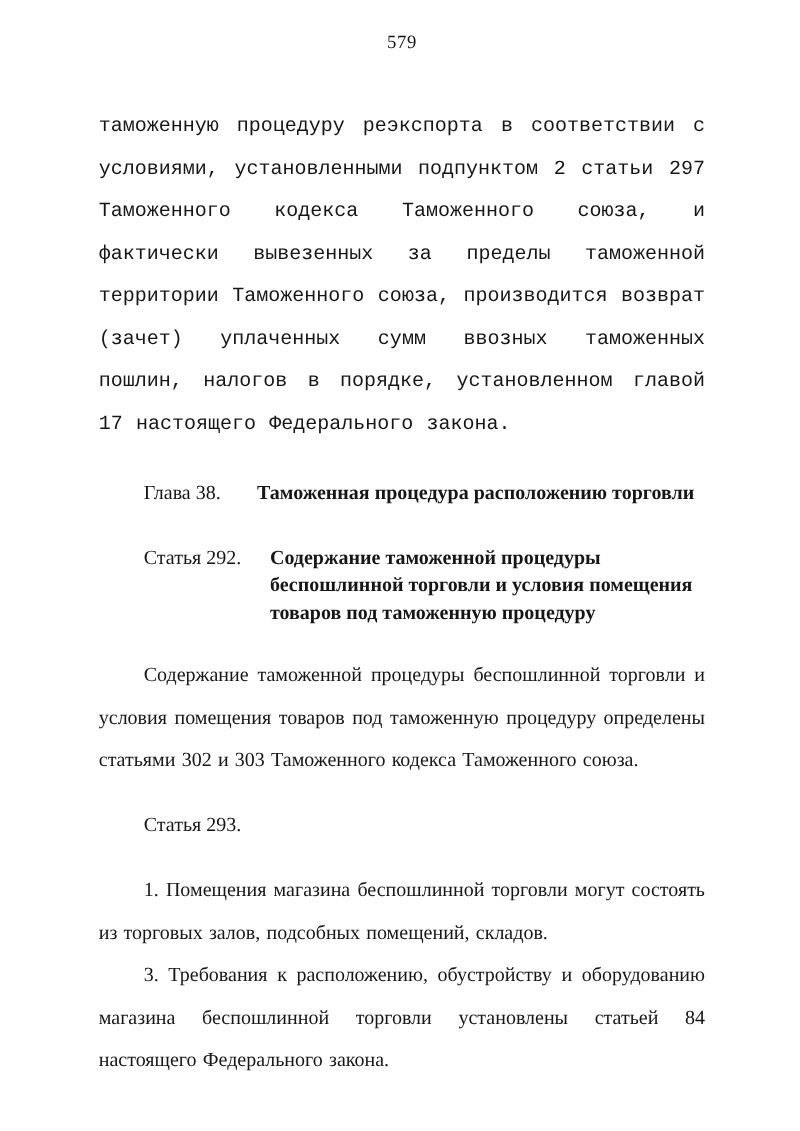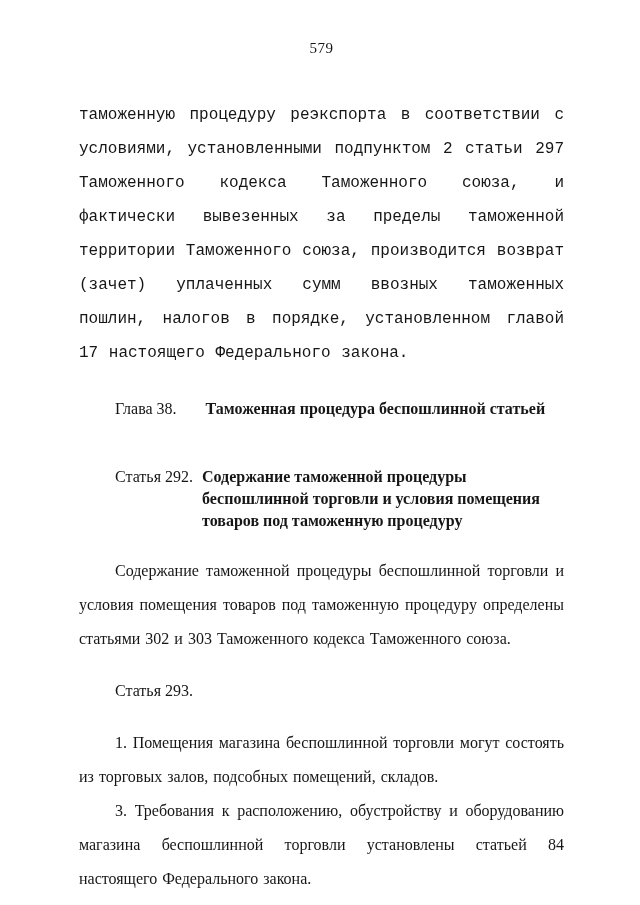--- a/index.html
+++ b/index.html
@@ -9,21 +9,21 @@
   }
   .page {
     position: relative;
     width: 640px;
     height: 905px;
     background: #ffffff;
     font-family: "Liberation Serif", "DejaVu Serif", serif;
     color: #161616;
     overflow: hidden;
     box-sizing: border-box;
-    padding: 40px 76px 0 79px;
+    padding: 26px 76px 0 79px;
   }
   .page-number {
     text-align: center;
     font-size: 15px;
     line-height: 16px;
     letter-spacing: 0.5px;
   }
   .body-para {
     margin: 0;
     font-size: 16px;
@@ -53,35 +53,35 @@
     flex: 0 0 auto;
     font-weight: normal;
     white-space: nowrap;
     margin-right: 9px;
   }
   .heading .htitle {
     font-weight: bold;
     max-width: 368px;
   }
   .chapter-heading  { margin-top: 28px; gap: 20px; }
-  .article-292      { margin-top: 46px; }
+  .article-292      { margin-top: 30px; gap: 14px; }
   .article-293      { margin-top: 24px; flex-direction: column; }
 </style>
 </head>
 <body>
 
 <div class="page">
 
   <div class="page-number">579</div>
 
   <p class="body-para no-indent para-intro">таможенную процедуру реэкспорта в соответствии с условиями, установленными подпунктом 2 статьи 297 Таможенного кодекса Таможенного союза, и фактически вывезенных за пределы таможенной территории Таможенного союза, производится возврат (зачет) уплаченных сумм ввозных таможенных пошлин, налогов в порядке, установленном главой 17 настоящего Федерального закона.</p>
 
   <div class="heading chapter-heading">
     <span class="hlabel">Глава 38.</span>
-    <span class="htitle">Таможенная процедура беспошлинной статьей</span>
+    <span class="htitle">Таможенная процедура расположению торговли</span>
   </div>
 
   <div class="heading article-292">
     <span class="hlabel">Статья 292.</span>
     <span class="htitle">Содержание таможенной процедуры беспошлинной торговли и условия помещения товаров под таможенную процедуру</span>
   </div>
 
   <p class="body-para para-292">Содержание таможенной процедуры беспошлинной торговли и условия помещения товаров под таможенную процедуру определены статьями 302 и 303 Таможенного кодекса Таможенного союза.</p>
 
   <div class="heading article-293">

